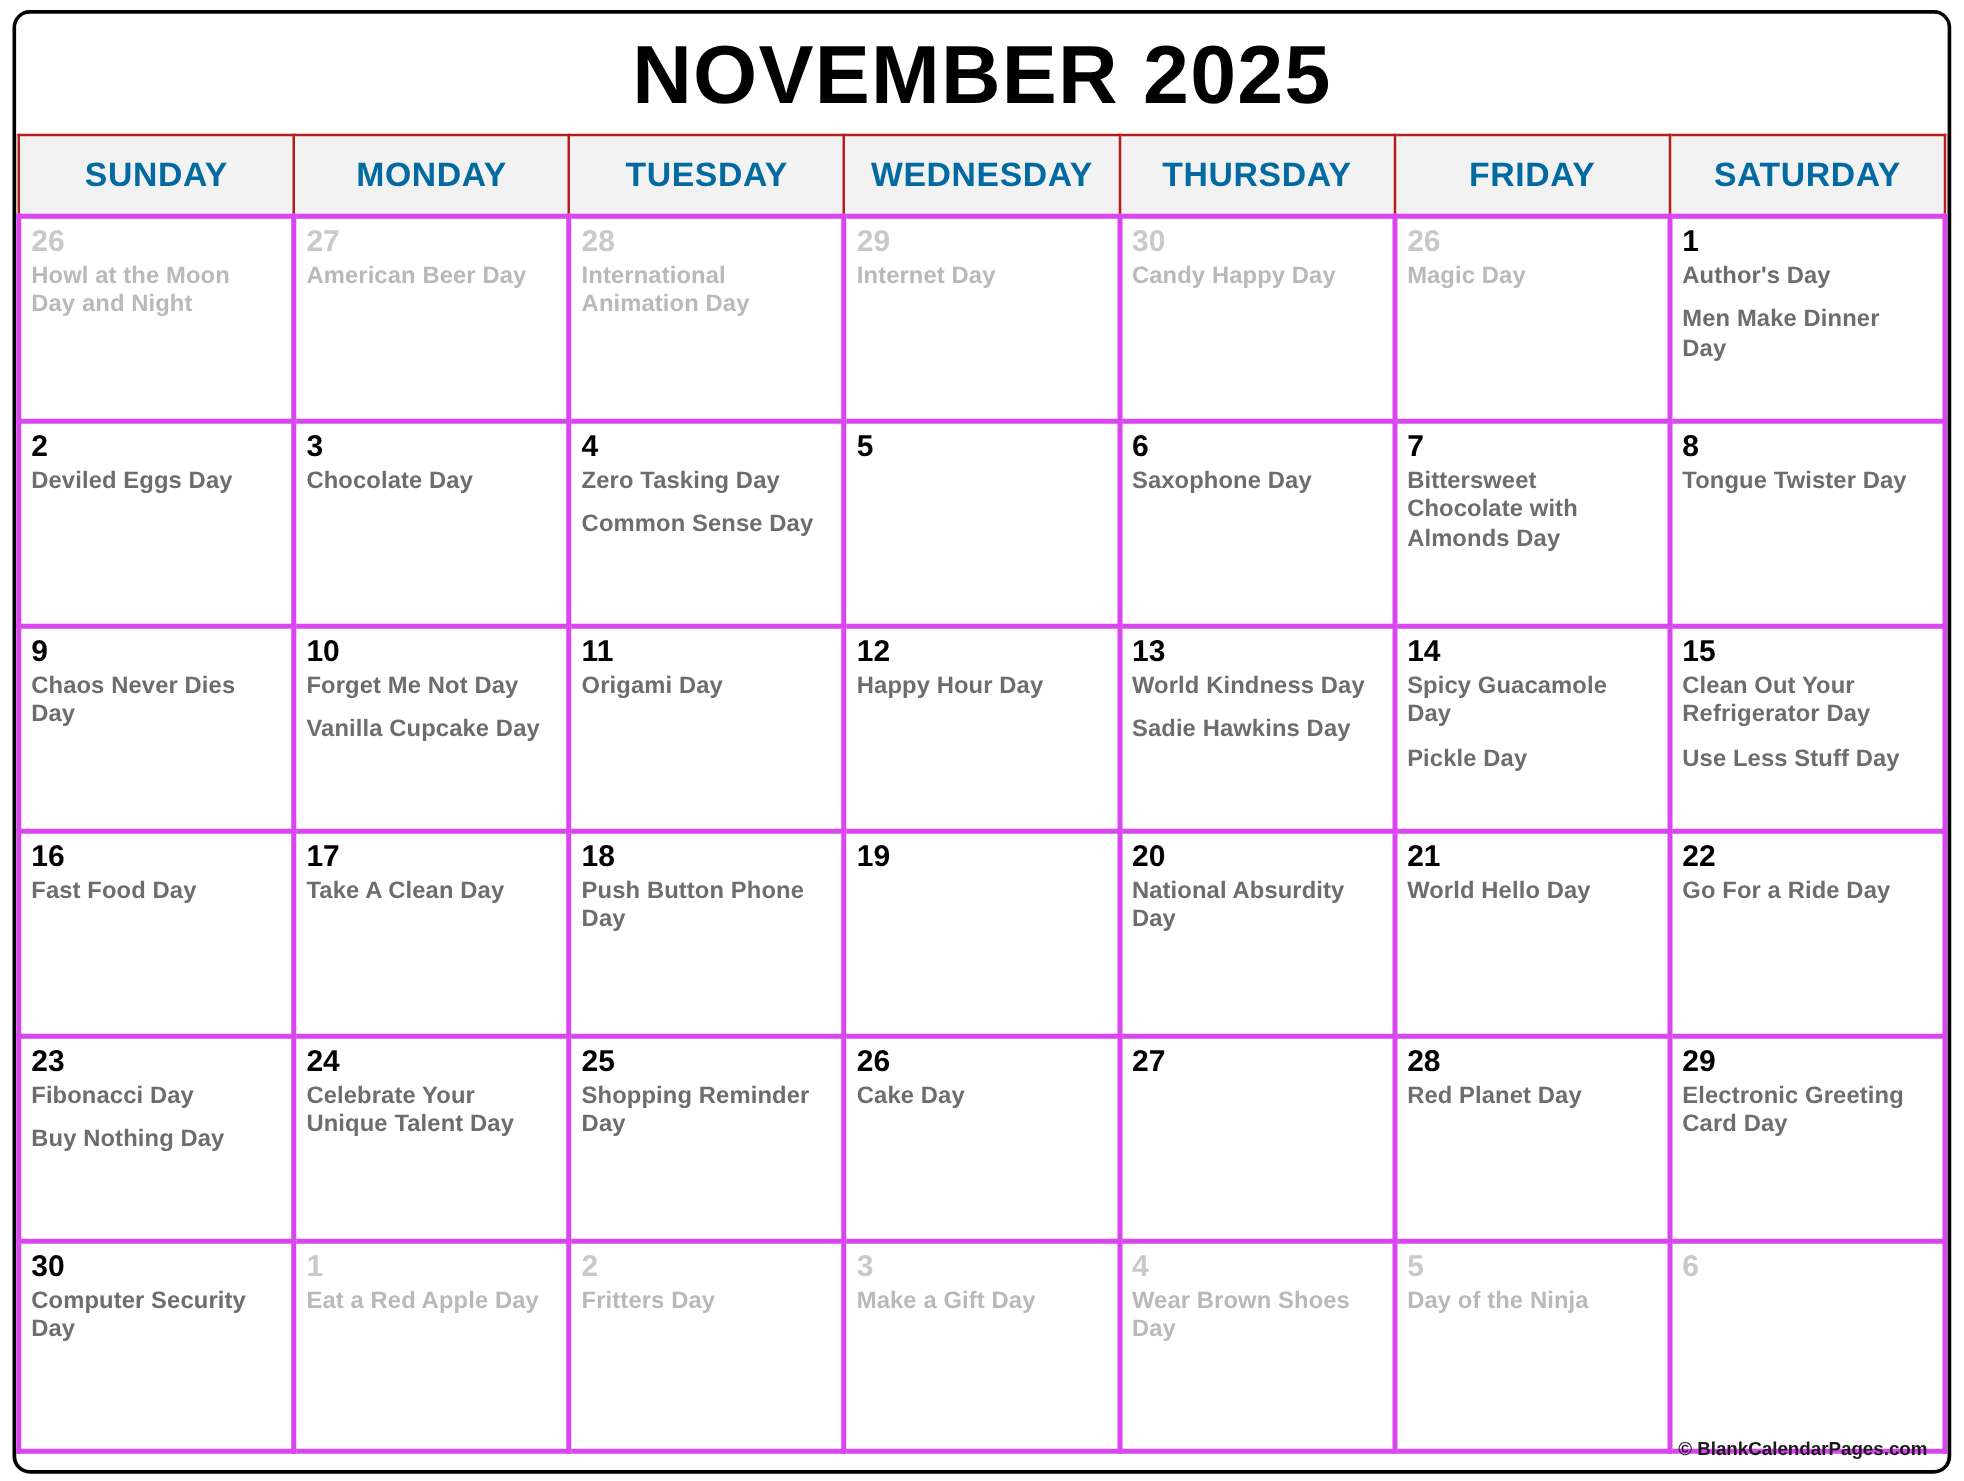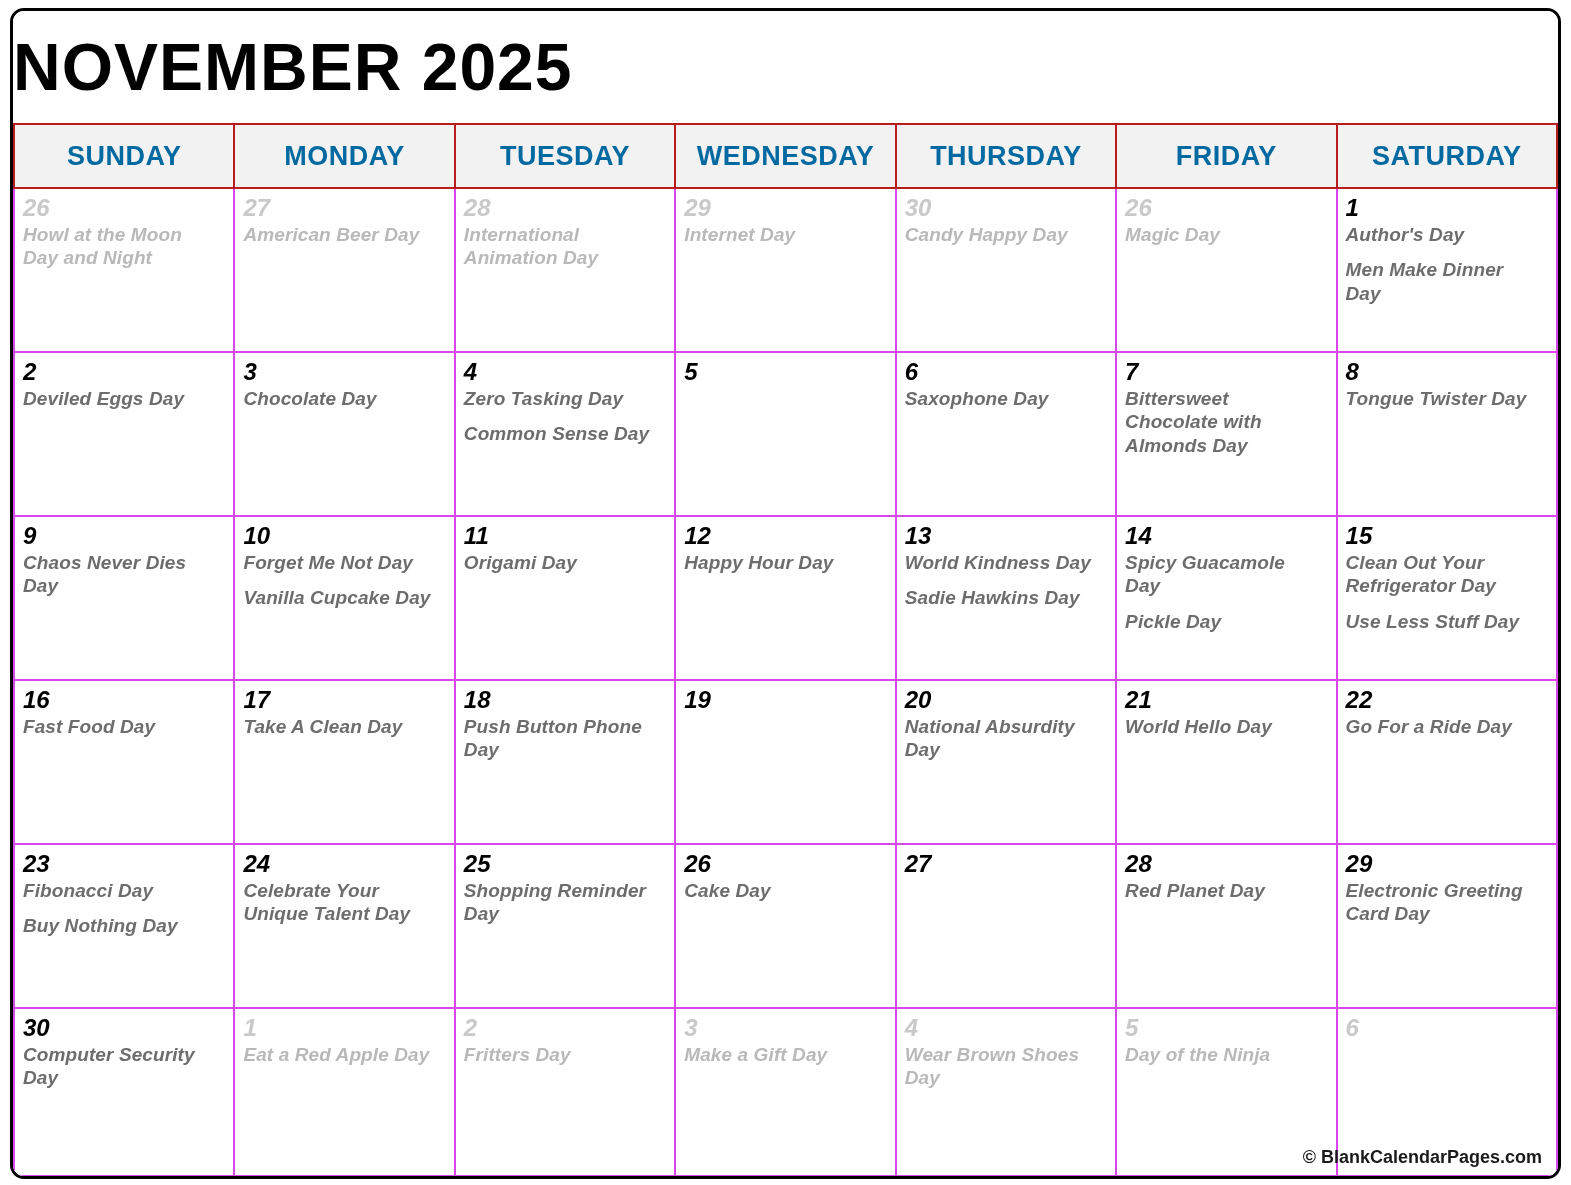--- a/index.html
+++ b/index.html
@@ -24,24 +24,24 @@
     border: 3px solid #000;
     border-radius: 14px;
     width: 1551px;
     height: 1171px;
     box-sizing: border-box;
     overflow: hidden;
     background: #fff;
     position: relative;
   }
   .title-bar {
-    height: 112px;
+    height: 96px;
     display: flex;
     align-items: center;
-    justify-content: flex-start;
+    justify-content: center;
     background: #fff;
   }
   .title-text {
     font-size: 66px;
     font-weight: bold;
     letter-spacing: 1px;
     color: #000;
     line-height: 1;
     font-family: "Liberation Sans", sans-serif;
   }
@@ -55,28 +55,27 @@
     border: 2px solid #b91c1c;
     height: 60px;
     font-size: 27px;
     font-weight: bold;
     letter-spacing: 0.5px;
     color: #0369a1;
     text-align: center;
     vertical-align: middle;
   }
   table.cal td {
-    border: 2px solid #d946ef;
+    border: 4px solid #d946ef;
     width: 221.5px;
     height: 164px;
     vertical-align: top;
     padding: 6px 20px 4px 8px;
     box-sizing: border-box;
     background: #fff;
-    font-style: italic;
   }
   table.cal tr:last-child td {
     height: 168px;
   }
   .daynum {
     font-size: 24px;
     font-weight: bold;
     color: #000;
     line-height: 1.05;
     margin-bottom: 3px;
@@ -92,21 +91,21 @@
     margin-bottom: 12px;
     letter-spacing: 0.1px;
   }
   .event.muted {
     color: #b9b9b9;
   }
   .footer {
     position: absolute;
     right: 16px;
     bottom: 8px;
-    font-size: 18px;
+    font-size: 15px;
     font-weight: bold;
     color: #1a1a1a;
     font-family: "Liberation Sans", sans-serif;
   }
 </style>
 </head>
 <body>
 
 <div class="calendar-page">
   <div class="calendar-frame">

